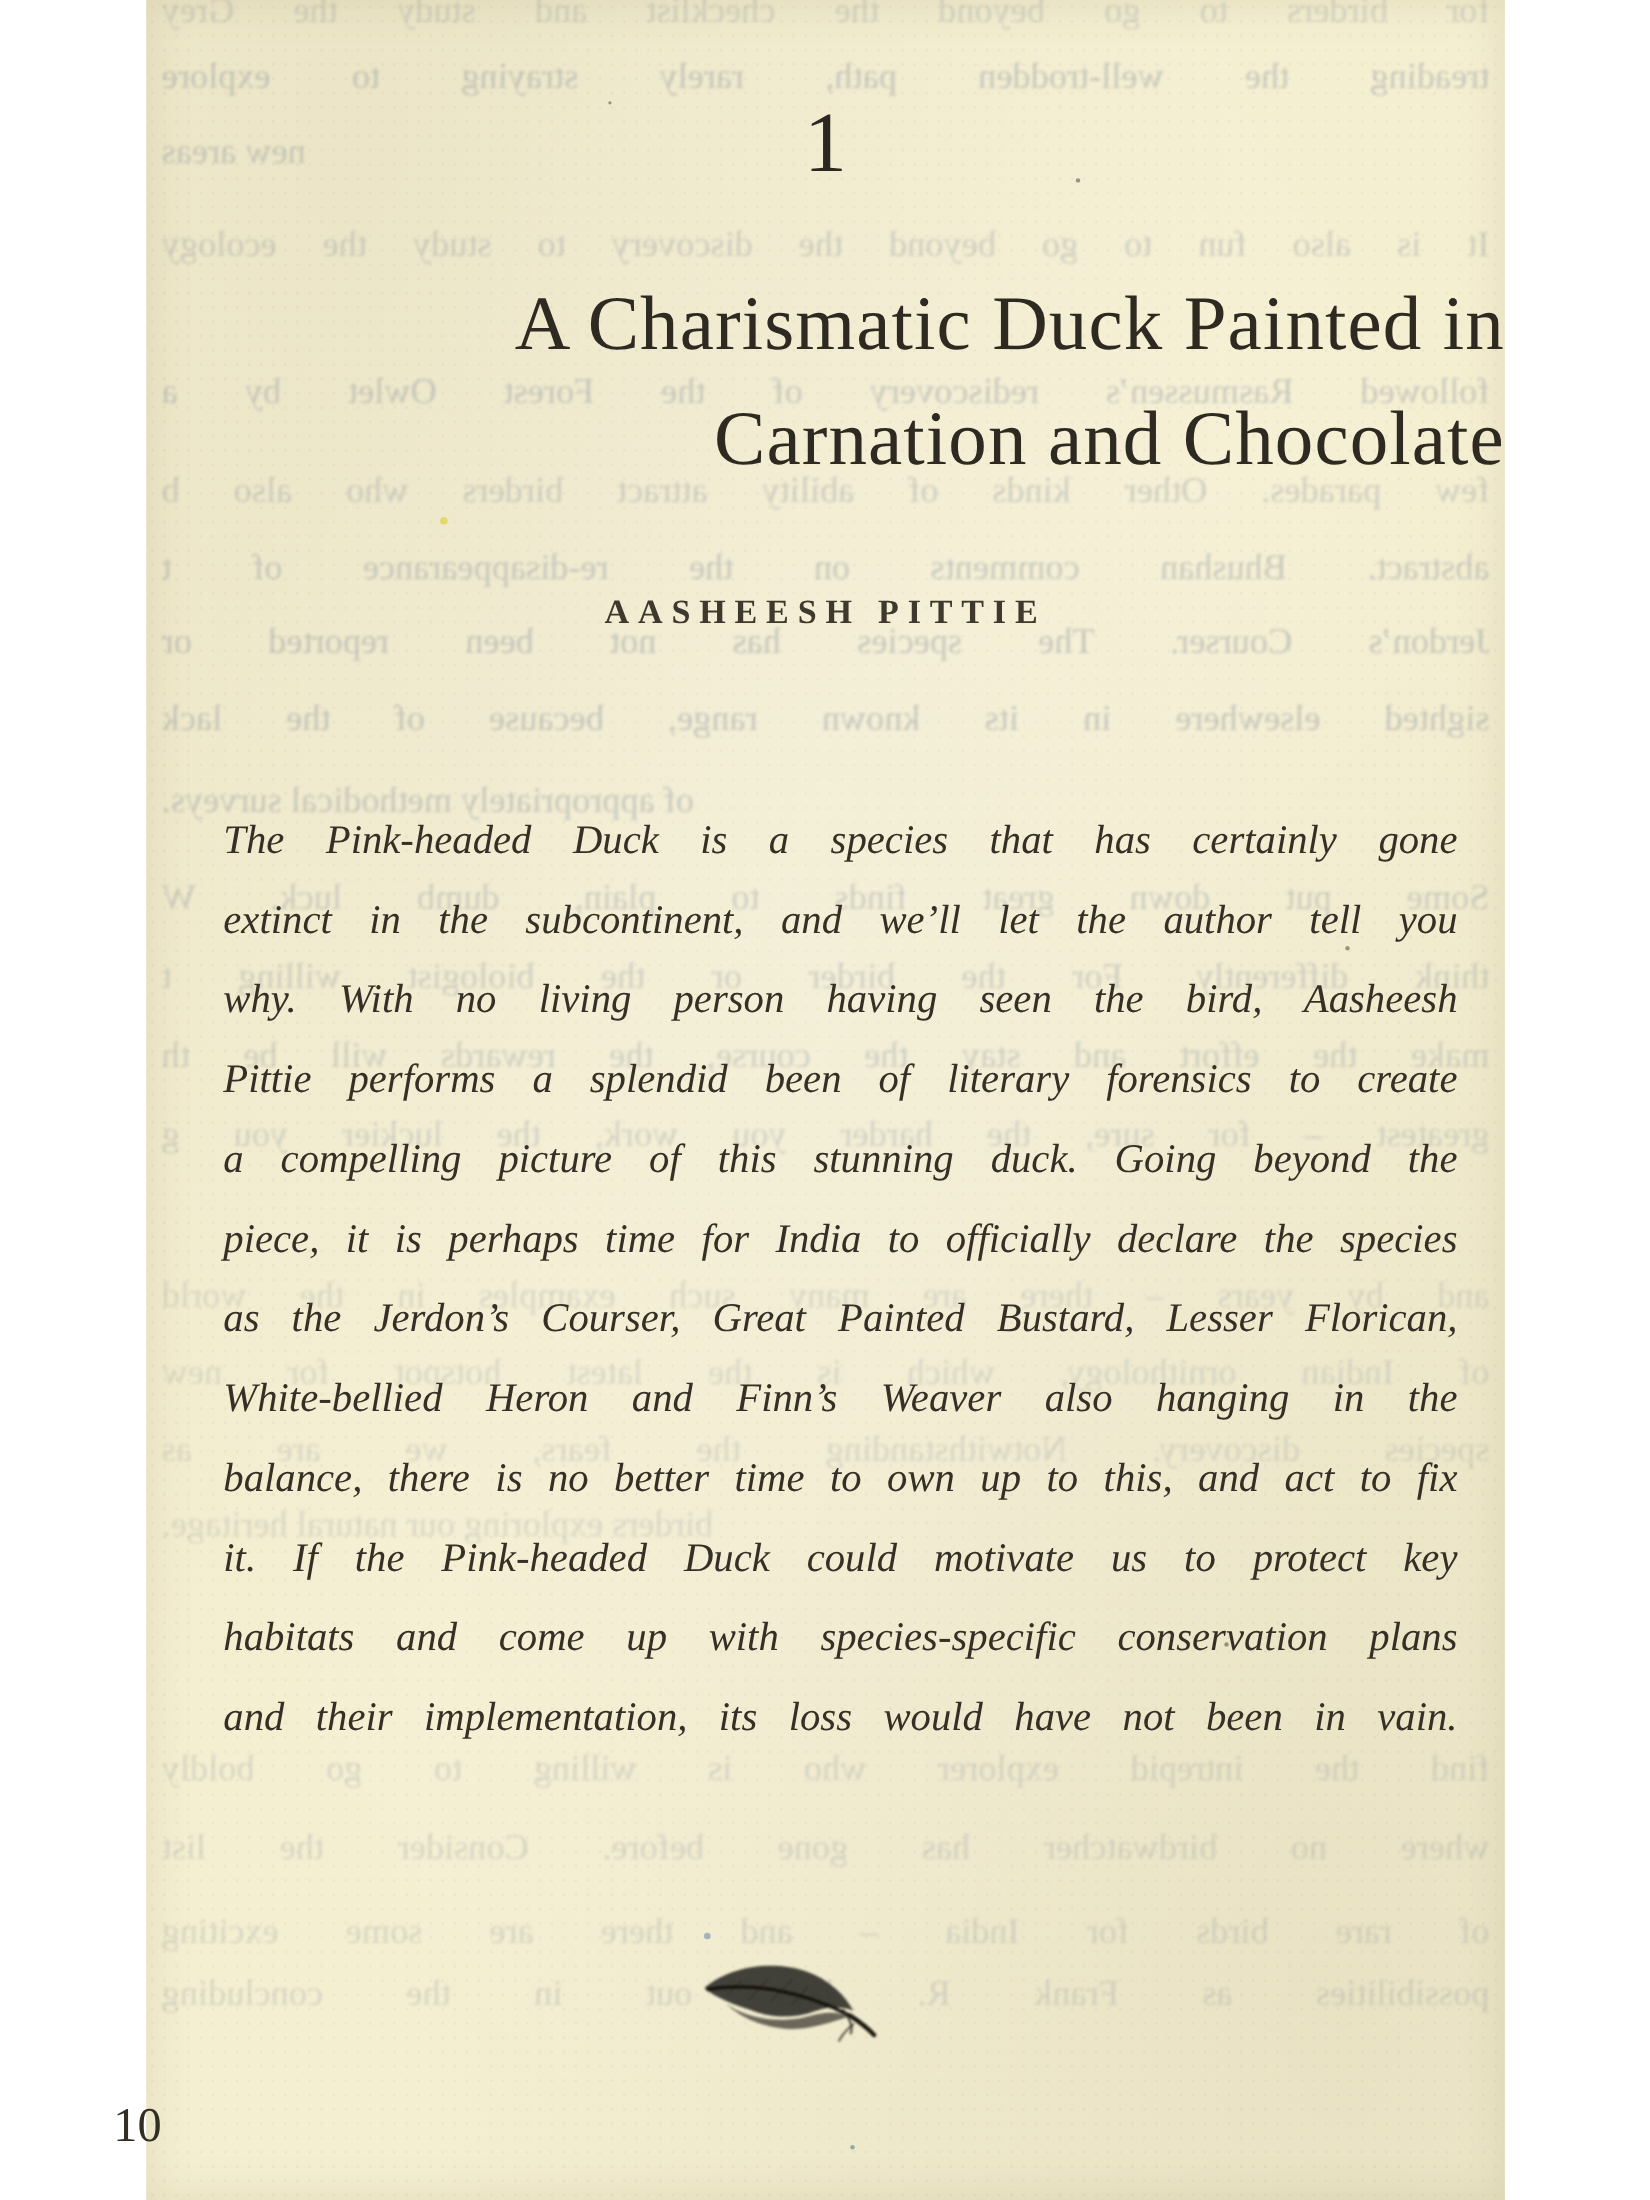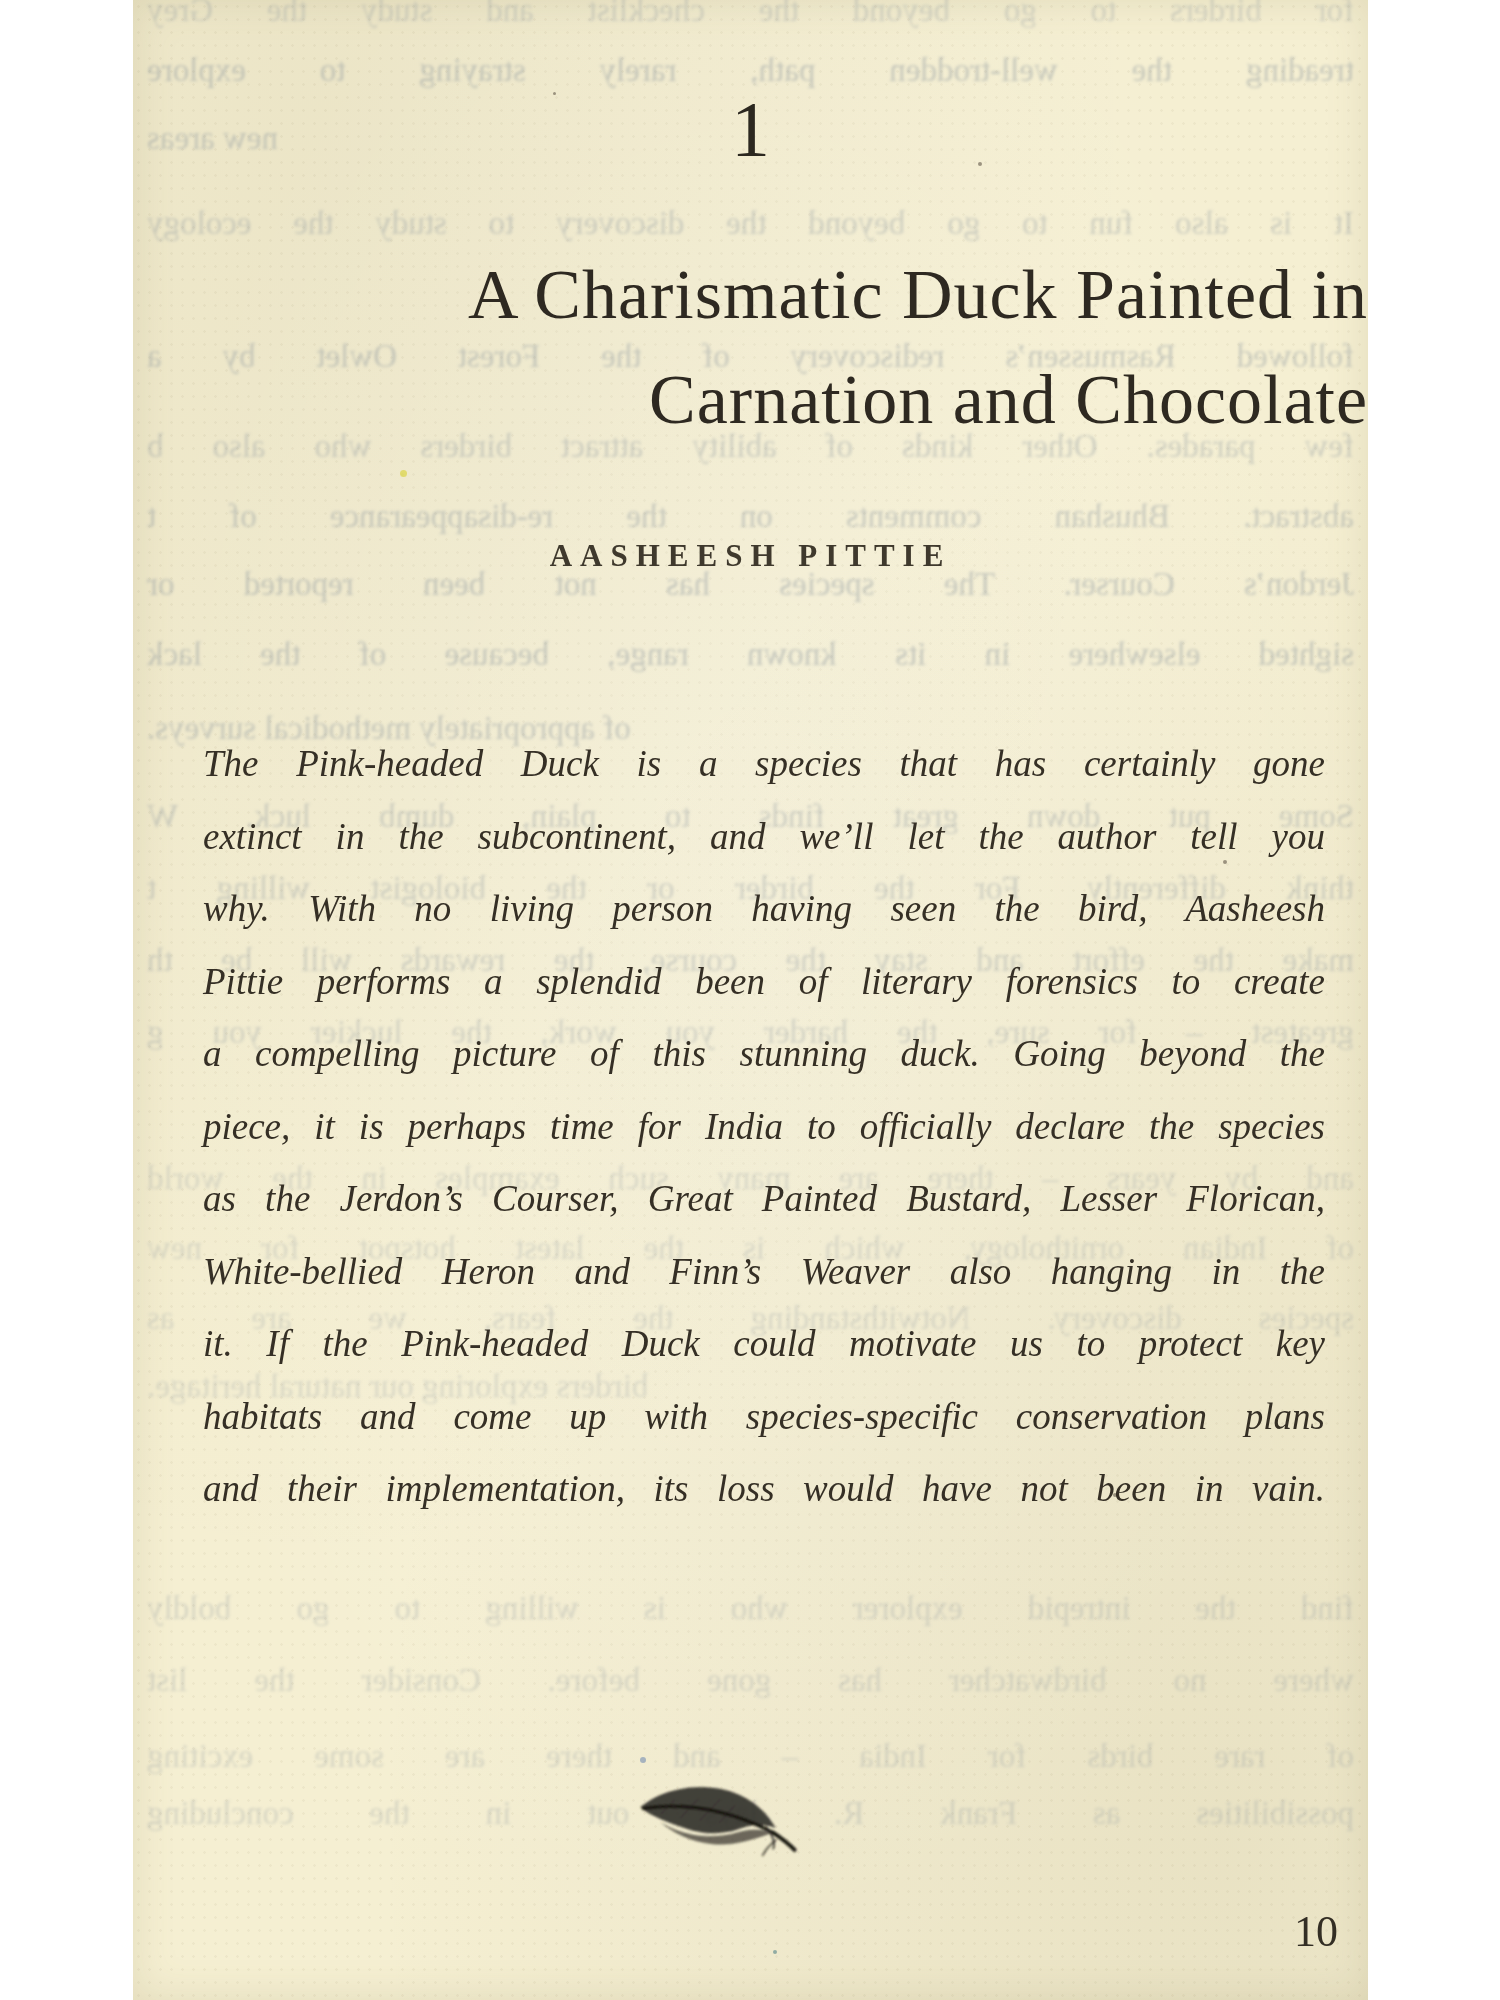--- a/index.html
+++ b/index.html
@@ -27,21 +27,21 @@
      font-weight:400;font-size:70px;line-height:105px;letter-spacing:1px;color:#2e2921;}
   .author{position:absolute;top:538px;left:0;width:100%;text-align:center;
      font-size:31px;letter-spacing:8px;color:#3f392d;font-weight:700;}
   .intro{position:absolute;top:728px;left:30px;width:1122px;
      font-style:italic;font-size:37px;color:#352f25;
      font-family:"Liberation Serif", serif;margin-left:40px;}
   .para-line{text-align:justify;text-align-last:justify;height:72.5px;line-height:72.5px;
      white-space:normal;overflow:visible;}
   .feather-wrap{position:absolute;top:1778px;left:0;width:100%;text-align:center;}
   .feather-inner{display:inline-block;transform:translateX(-32px) rotate(7deg);}
-  .folio{position:absolute;top:1906px;left:0;width:100%;text-align:right;
+  .folio{position:absolute;top:1906px;left:0;width:100%;text-align:left;
      font-size:44px;color:#332e24;transform:translateX(-30px);}
   .speck{position:absolute;border-radius:50%;}
 </style>
 </head>
 <body>
 
 <div class="canvas">
   <div class="paper">
 
     <div id="ghost-layer">
@@ -90,20 +90,21 @@
 
     <div class="intro" id="intro">
         <div class="para-line">The Pink-headed Duck is a species that has certainly gone</div>
         <div class="para-line">extinct in the subcontinent, and we’ll let the author tell you</div>
         <div class="para-line">why. With no living person having seen the bird, Aasheesh</div>
         <div class="para-line">Pittie performs a splendid been of literary forensics to create</div>
         <div class="para-line">a compelling picture of this stunning duck. Going beyond the</div>
         <div class="para-line">piece, it is perhaps time for India to officially declare the species</div>
         <div class="para-line">as the Jerdon’s Courser, Great Painted Bustard, Lesser Florican,</div>
         <div class="para-line">White-bellied Heron and Finn’s Weaver also hanging in the</div>
+        <div class="para-line">balance, there is no better time to own up to this, and act to fix</div>
         <div class="para-line">it. If the Pink-headed Duck could motivate us to protect key</div>
         <div class="para-line">habitats and come up with species-specific conservation plans</div>
         <div class="para-line">and their implementation, its loss would have not been in vain.</div>
       </div>
 
     <div class="feather-wrap">
       <span class="feather-inner">
         <svg viewBox="0 0 180 90" width="178" height="88" aria-hidden="true">
           <defs>
               <filter id="fblur" x="-20%" y="-20%" width="140%" height="140%">

